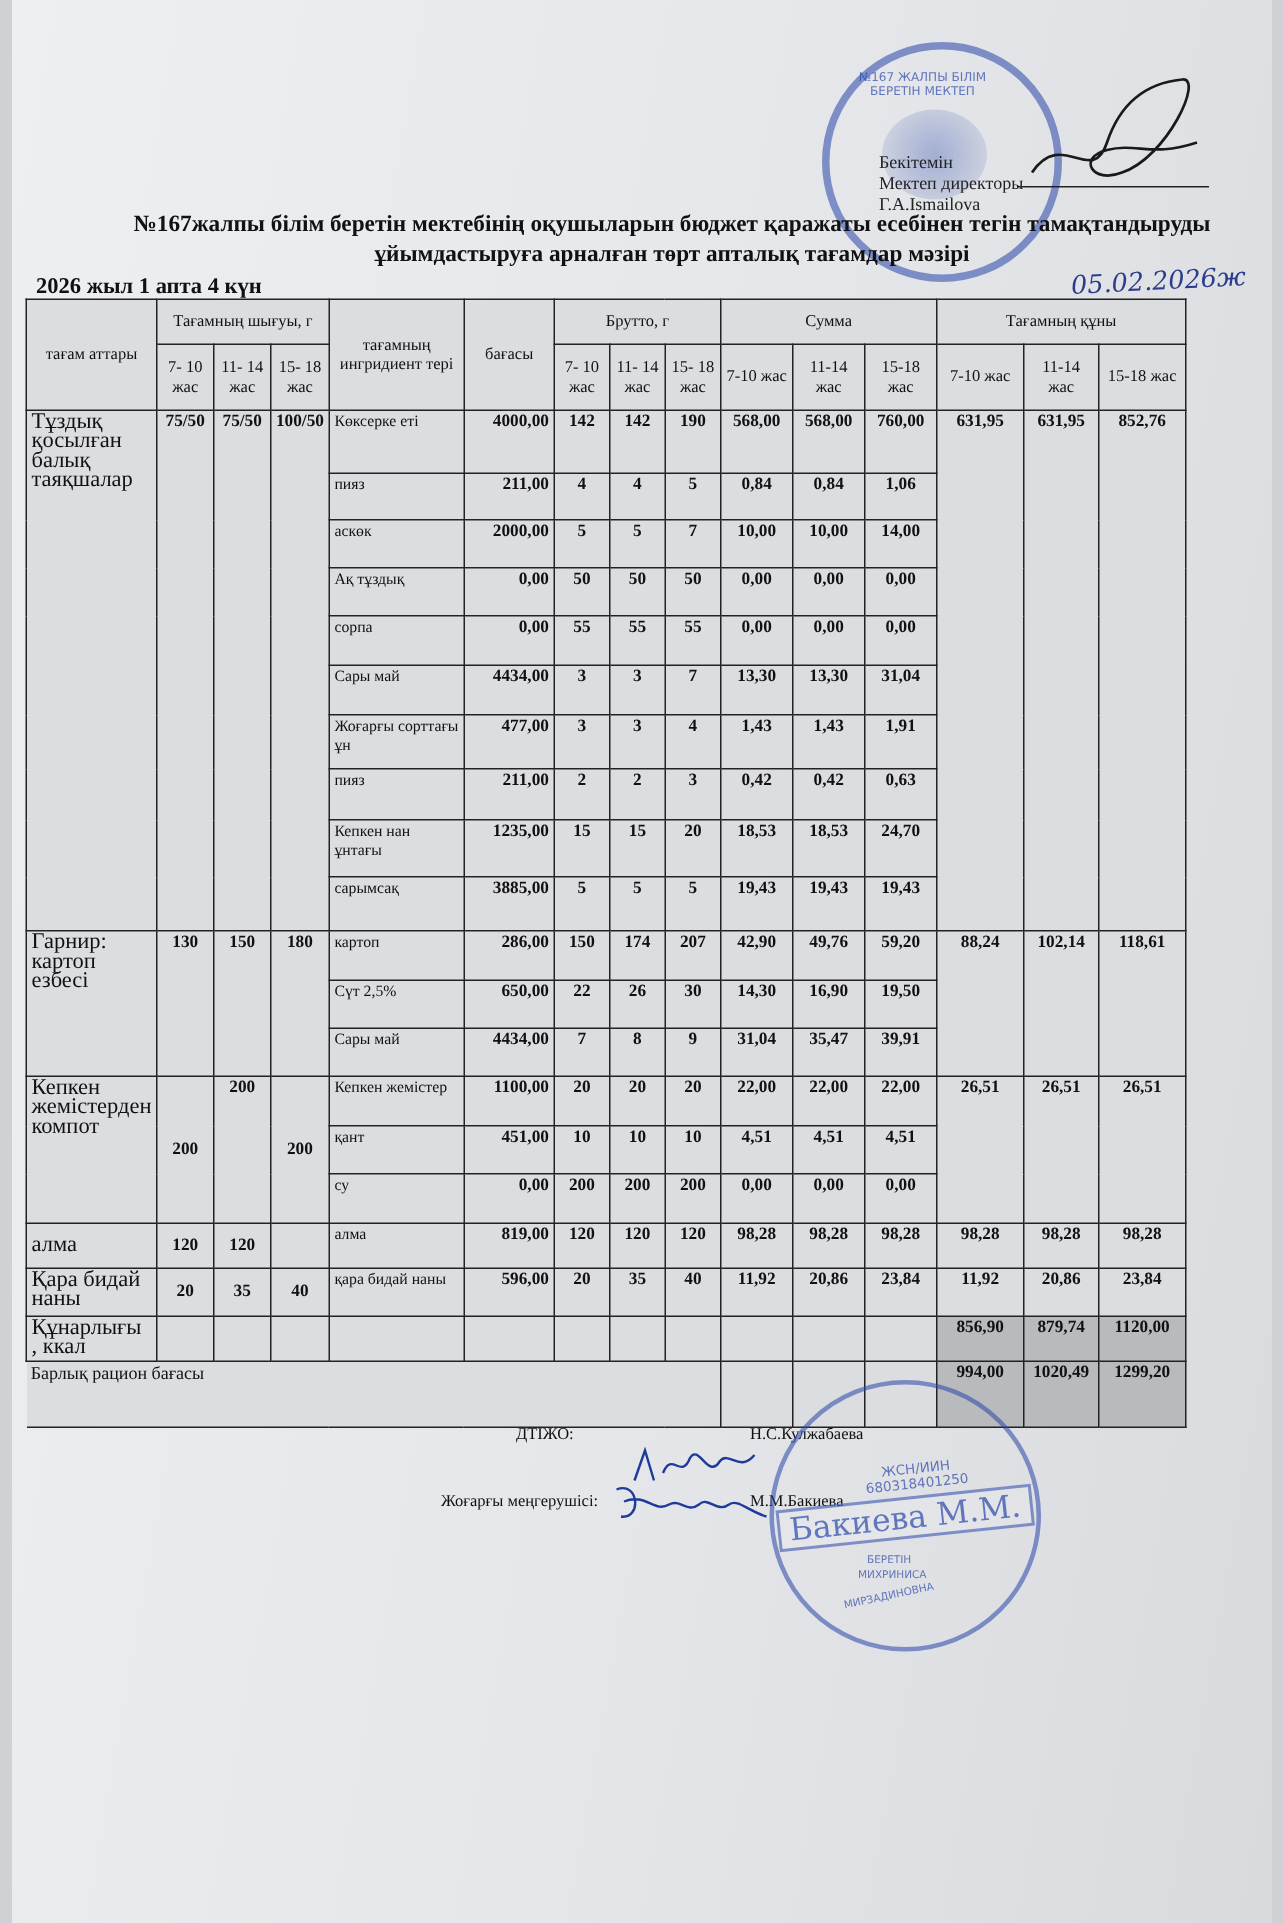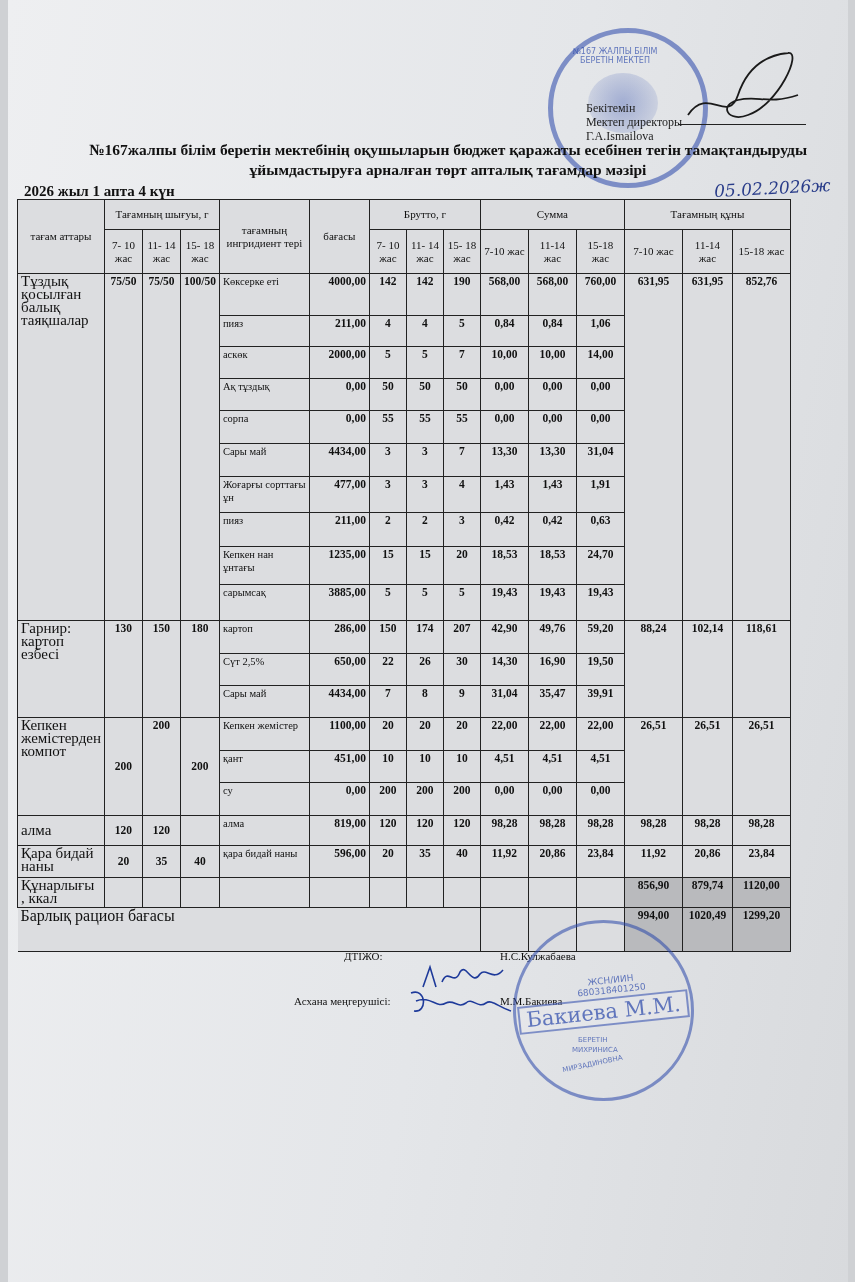--- a/index.html
+++ b/index.html
@@ -322,34 +322,34 @@
       <td></td>
       <td></td>
       <td></td>
       <td></td>
       <td class="num shade">856,90</td>
       <td class="num shade">879,74</td>
       <td class="num shade">1120,00</td>
     </tr>
 
     <tr style="height:44px">
-      <td colspan="9" style="font-size:16px;border-left:none;">Барлық рацион бағасы</td>
+      <td colspan="9" style="font-size:12px;border-left:none;">Барлық рацион бағасы</td>
       <td></td>
       <td></td>
       <td></td>
       <td class="num shade">994,00</td>
       <td class="num shade">1020,49</td>
       <td class="num shade">1299,20</td>
     </tr>
   </tbody>
     </table>
 
   <div class="footer" style="left:336px;">ДТІЖО:</div>
   <div class="footer" style="left:492px;">Н.С.Кулжабаева</div>
-  <div class="footer" style="left:286px;top:995px;">Асхана меңгерушісі:</div>
+  <div class="footer" style="left:286px;top:995px;">Жоғарғы меңгерушісі:</div>
   <div class="footer" style="left:492px;top:995px;">М.М.Бакиева</div>
 
   <svg style="position:absolute;left:410px;top:962px;" width="90" height="30" viewBox="0 0 90 30">
     <path d="M5 25 L12 5 L18 25 M24 20 C30 5,36 25,42 10 C48 0,54 25,62 12 C68 5,75 20,85 8" stroke="#1e3a9a" stroke-width="1.6" fill="none"></path>
   </svg>
   <svg style="position:absolute;left:398px;top:985px;" width="110" height="32" viewBox="0 0 110 32">
     <path d="M5 8 C20 2,22 28,8 26 M10 16 C25 10,30 24,40 18 C48 14,52 24,60 18 C66 12,72 24,80 18 C86 14,92 22,105 26" stroke="#1e3a9a" stroke-width="1.6" fill="none"></path>
   </svg>
 
   <div class="stamp" style="left:505px;top:920px;width:175px;height:175px;">

